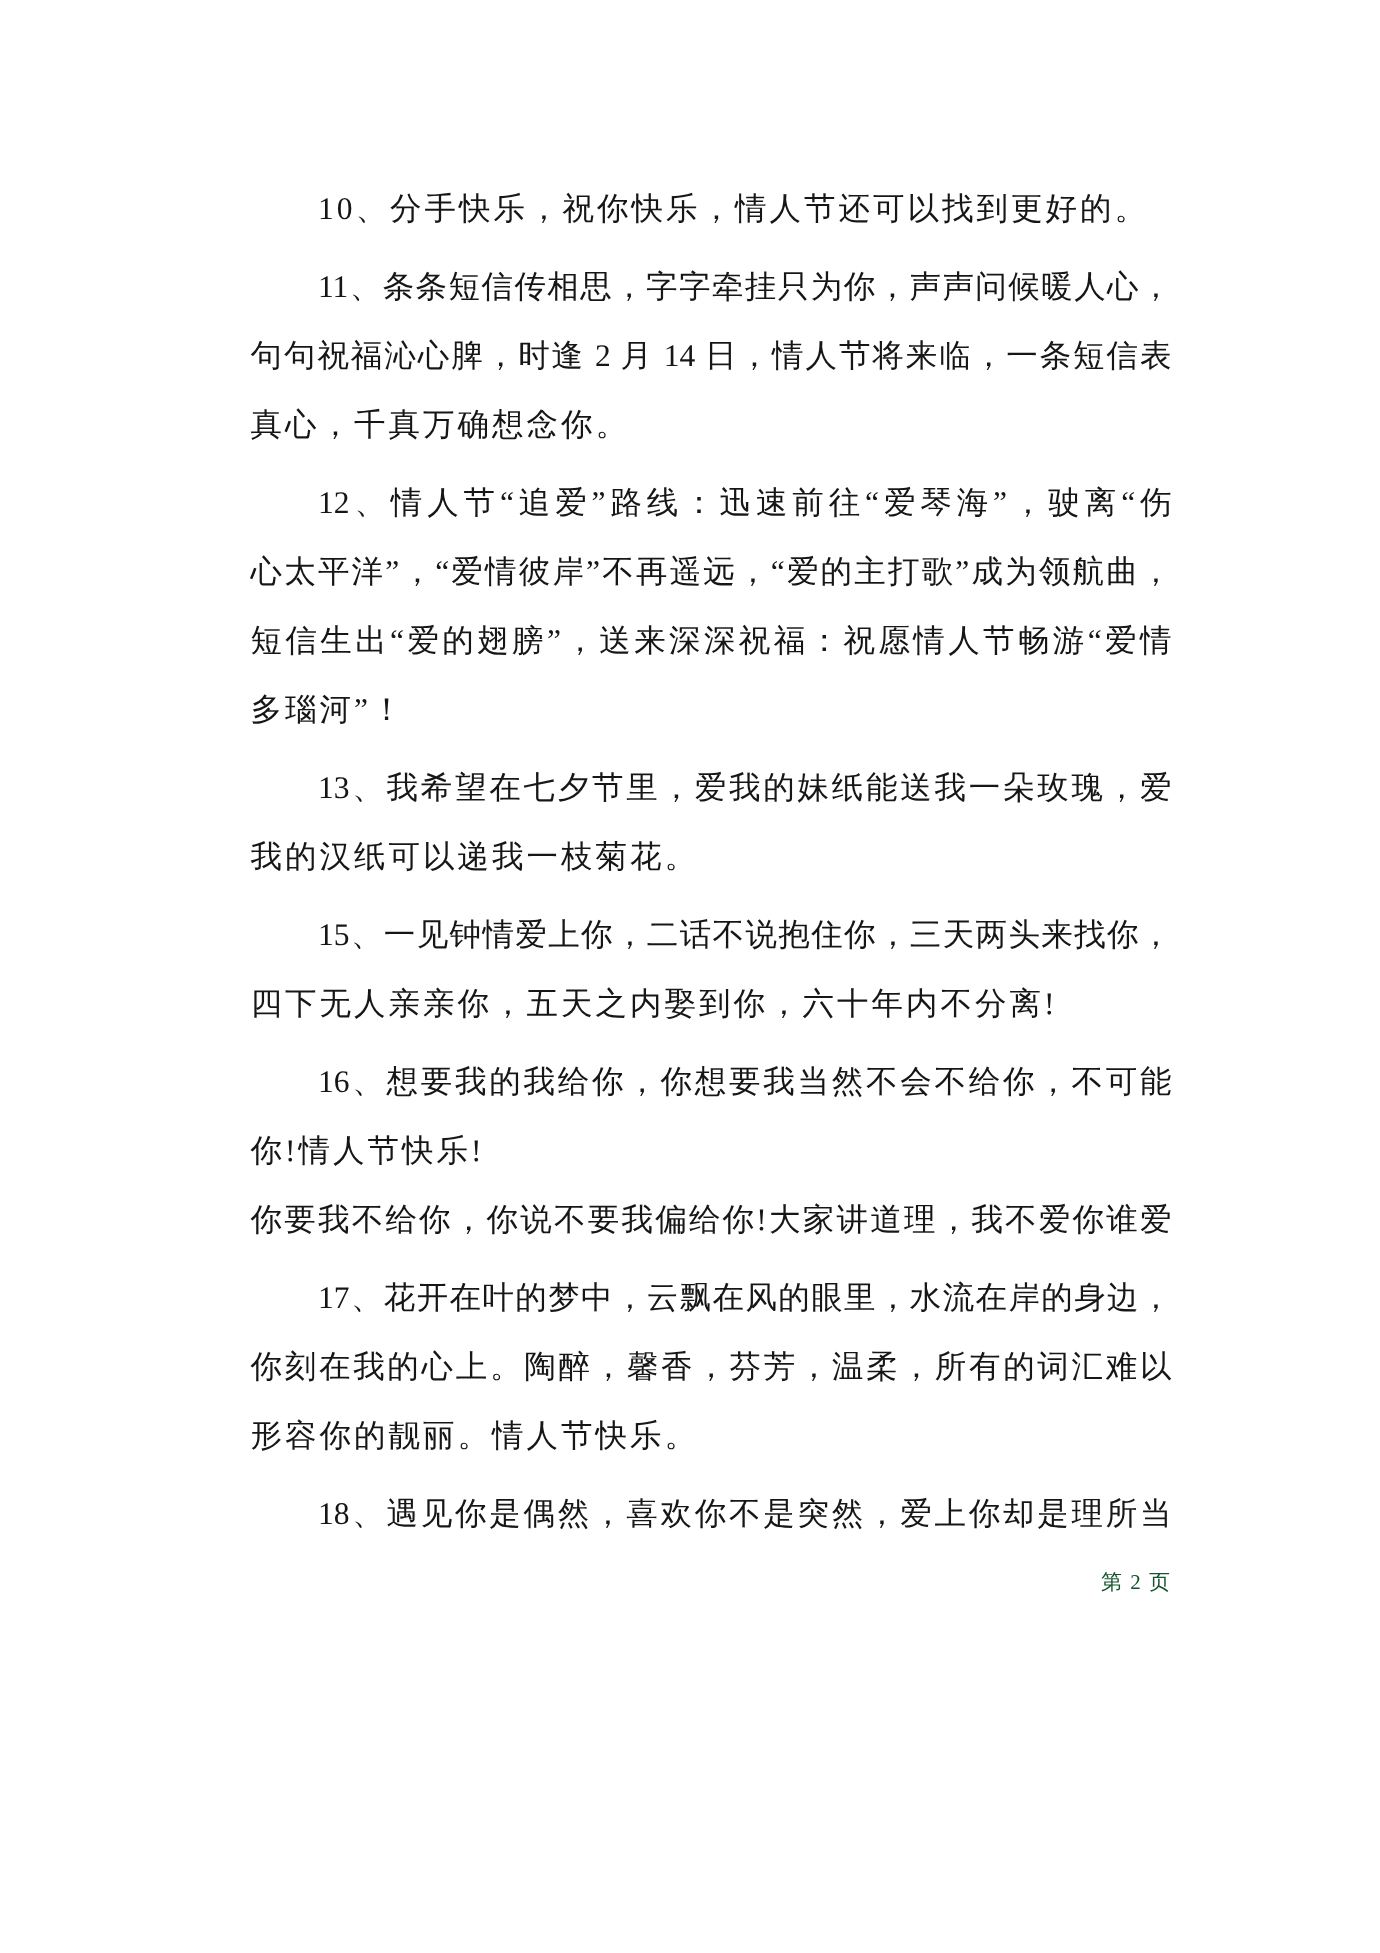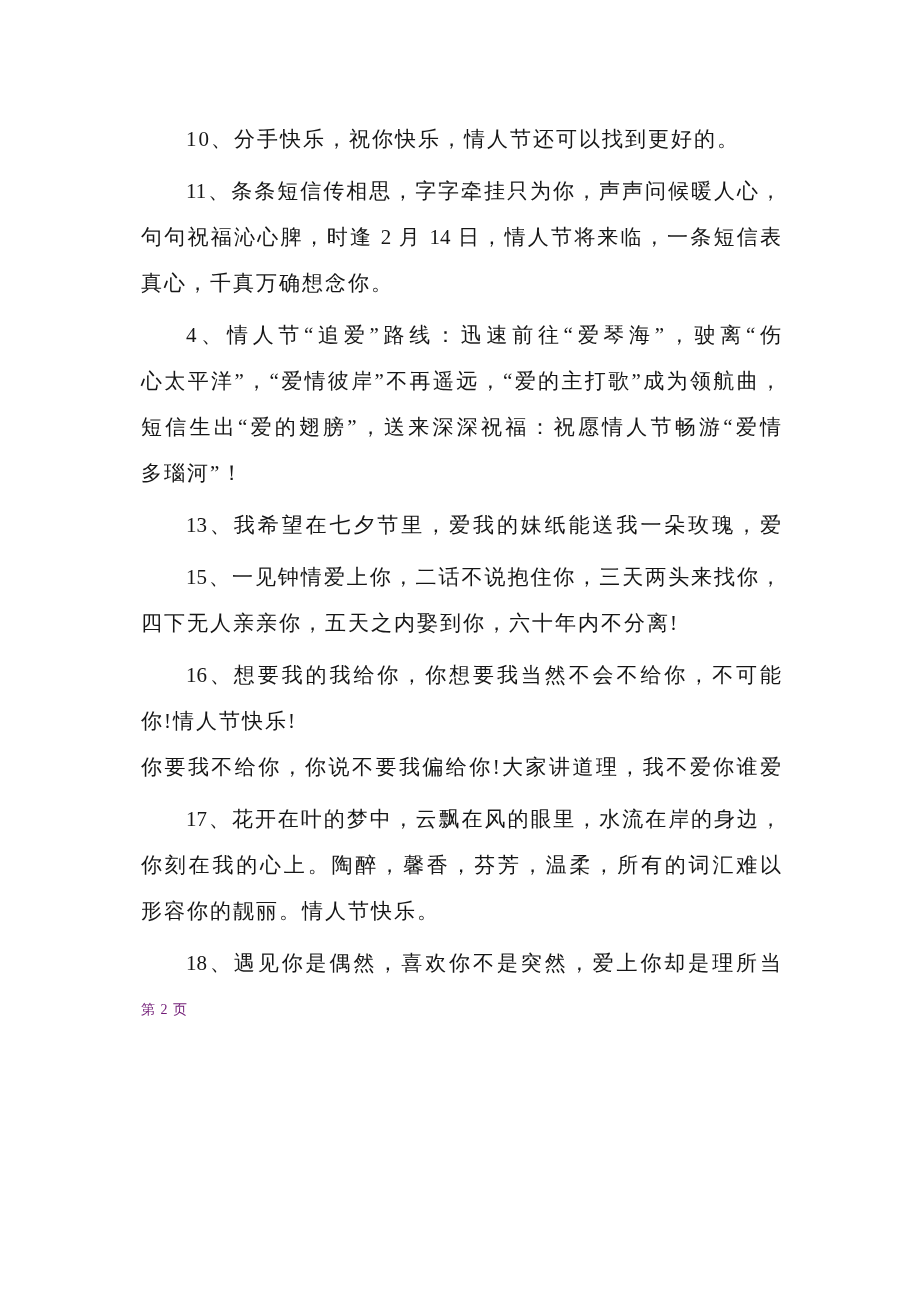--- a/index.html
+++ b/index.html
@@ -30,61 +30,63 @@
   }
   .line {
     display: block;
     font-size: 21px;
     line-height: 46px;
     color: #161616;
     white-space: nowrap;
     text-align: justify;
     text-align-last: justify;
     letter-spacing: 0;
+    margin-left: 26px;
   }
   .line.last {
     text-align: left;
     text-align-last: left;
     letter-spacing: 2px;
   }
   .line.first {
     text-indent: 45px;
   }
   .page-footer {
     margin-top: 14px;
     width: 640px;
     margin-left: 141px;
-    text-align: left;
+    text-align: right;
     font-size: 14px;
     line-height: 20px;
-    color: #701a75;
+    color: #14532d;
     letter-spacing: 1px;
   }
 </style>
 </head>
 <body>
 
 <div class="doc-page">
   <div class="doc-body">
       <p class="para">
         <span class="line first last">10、分手快乐，祝你快乐，情人节还可以找到更好的。</span>
       </p>
       <p class="para">
         <span class="line first">11、条条短信传相思，字字牵挂只为你，声声问候暖人心，</span>
         <span class="line">句句祝福沁心脾，时逢 2 月 14 日，情人节将来临，一条短信表</span>
         <span class="line last">真心，千真万确想念你。</span>
       </p>
       <p class="para">
-        <span class="line first">4、情人节“追爱”路线：迅速前往“爱琴海”，驶离“伤</span>
+        <span class="line first">12、情人节“追爱”路线：迅速前往“爱琴海”，驶离“伤</span>
         <span class="line">心太平洋”，“爱情彼岸”不再遥远，“爱的主打歌”成为领航曲，</span>
         <span class="line">短信生出“爱的翅膀”，送来深深祝福：祝愿情人节畅游“爱情</span>
         <span class="line last">多瑙河”！</span>
       </p>
       <p class="para">
         <span class="line first">13、我希望在七夕节里，爱我的妹纸能送我一朵玫瑰，爱</span>
+        <span class="line last">我的汉纸可以递我一枝菊花。</span>
       </p>
       <p class="para">
         <span class="line first">15、一见钟情爱上你，二话不说抱住你，三天两头来找你，</span>
         <span class="line last">四下无人亲亲你，五天之内娶到你，六十年内不分离!</span>
       </p>
       <p class="para">
         <span class="line first">16、想要我的我给你，你想要我当然不会不给你，不可能</span>
         <span class="line last">你!情人节快乐!</span>
         <span class="line">你要我不给你，你说不要我偏给你!大家讲道理，我不爱你谁爱</span>
       </p>

